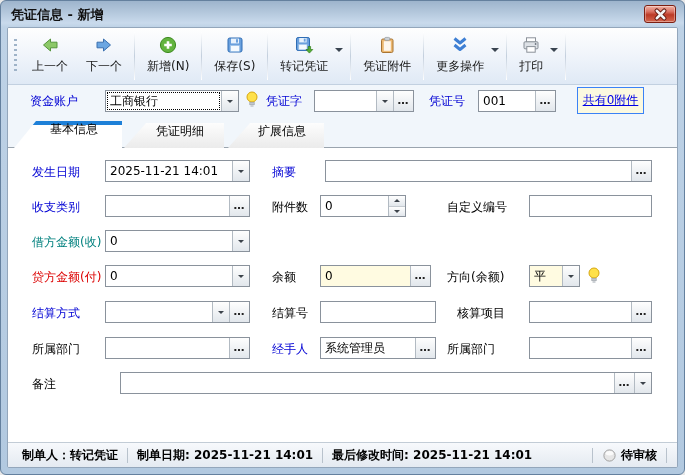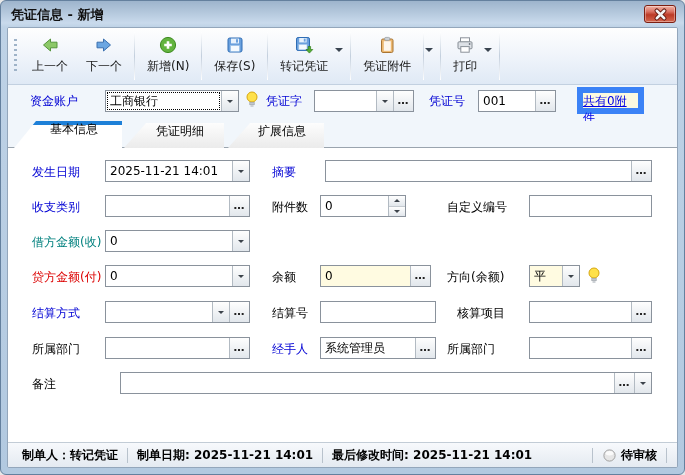--- a/index.html
+++ b/index.html
@@ -52,22 +52,22 @@
   .fbtn.dots { flex-basis:20px; }
   .tri { width:0; height:0; border:3.5px solid transparent; border-top-color:#3c434b; margin-top:4px; }
   .dots::before { content:"…"; font-weight:700; font-size:11px; line-height:10px; color:#222; letter-spacing:1px; }
   .yellow { background:#fffbe1; } .yellow input { background:#fffbe1; }
   .spin { flex:0 0 17px; border-left:1px solid #b2bac2; display:flex; flex-direction:column; }
   .spin > span { flex:1; display:flex; align-items:center; justify-content:center; background:linear-gradient(180deg,#fefefe,#e2e7ec); cursor:pointer; }
   .spin > span:first-child { border-bottom:1px solid #c4cad0; }
   .tri-up { width:0; height:0; border:3px solid transparent; border-bottom-color:#3c434b; margin-bottom:3px; }
   .tri-dn { width:0; height:0; border:3px solid transparent; border-top-color:#3c434b; margin-top:3px; }
 
-  .attach-box { position:absolute; left:569px; top:2px; width:67px; height:27px; background:#fcf9e0; border:6px solid #3b82f6;
-    display:flex; justify-content:center; }
+  .attach-box { position:absolute; left:569px; top:2px; width:67px; height:27px; background:#fcf9e0; border:1px solid #3b82f6;
+    display:flex; align-items:center; justify-content:center; }
   .attach-box a { color:#0000e6; text-decoration:underline; cursor:pointer; font-size:12px; }
 
   .bulb { position:absolute; width:16px; height:20px; top:2px; }
 
   
   .tabstrip { height:27px; flex:0 0 27px; position:relative; background:#f1f6fb; }
   .strip-line { position:absolute; top:26px; left:0; right:0; height:1px; background:#9aa4ae; }
   .tab { position:absolute; bottom:0; height:25px; display:flex; align-items:flex-start; justify-content:center;
     clip-path:polygon(22px 0, 100% 0, 100% 100%, 0 100%);
     background:linear-gradient(180deg,#fdfdfd,#ebebeb); filter:drop-shadow(0 0 1px #98a2ac);
@@ -165,20 +165,27 @@
           <rect x="4.5" y="4" width="11.5" height="13.5" rx="1.4" fill="#ecb871" stroke="#a87433"></rect>
           <rect x="6.8" y="6.2" width="7" height="9.6" fill="#fdf7ee"></rect>
           <rect x="7.6" y="2.4" width="5.2" height="3" rx="1.2" fill="#ccd1d6" stroke="#8f959c" stroke-width=".7"></rect>
         </svg>
         <span>凭证附件</span>
       </button>
 
       <div class="tsep"></div>
 
       <div class="tgroup">
+        <button class="tbtn">
+          <svg class="ticon" viewBox="0 0 20 20">
+            <path d="M4.5 3.5 L10 8 L15.5 3.5" fill="none" stroke="#3e7fd4" stroke-width="3" stroke-linejoin="round"></path>
+            <path d="M4.5 10 L10 14.5 L15.5 10" fill="none" stroke="#3e7fd4" stroke-width="3" stroke-linejoin="round"></path>
+          </svg>
+          <span>更多操作</span>
+        </button>
         <span class="dd-arrow"></span>
       </div>
 
       <div class="tsep"></div>
 
       <div class="tgroup">
         <button class="tbtn">
           <svg class="ticon" viewBox="0 0 20 20">
             <rect x="5.5" y="2.8" width="9" height="4.4" fill="#fff" stroke="#8b9199"></rect>
             <rect x="3" y="6.8" width="14" height="7" rx="1" fill="#dde1e6" stroke="#868d95"></rect>

